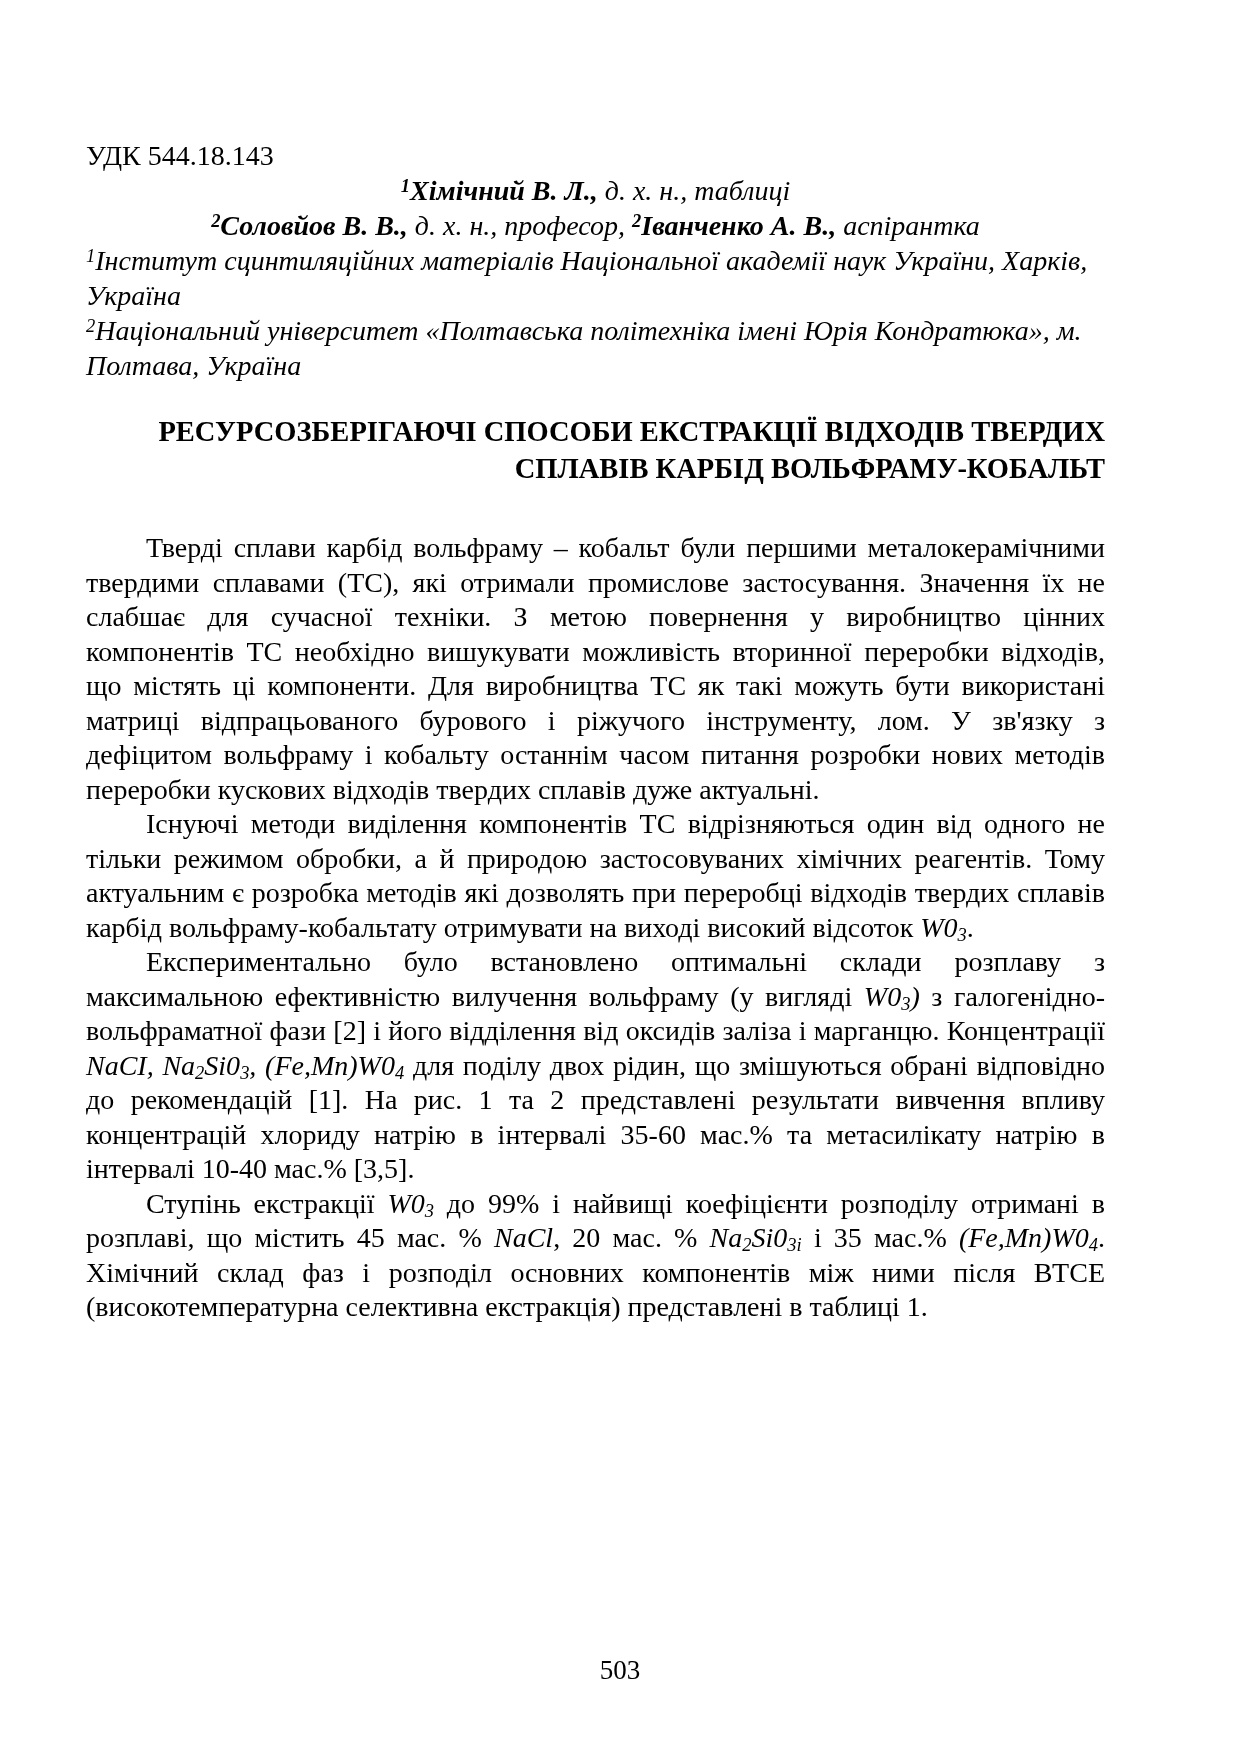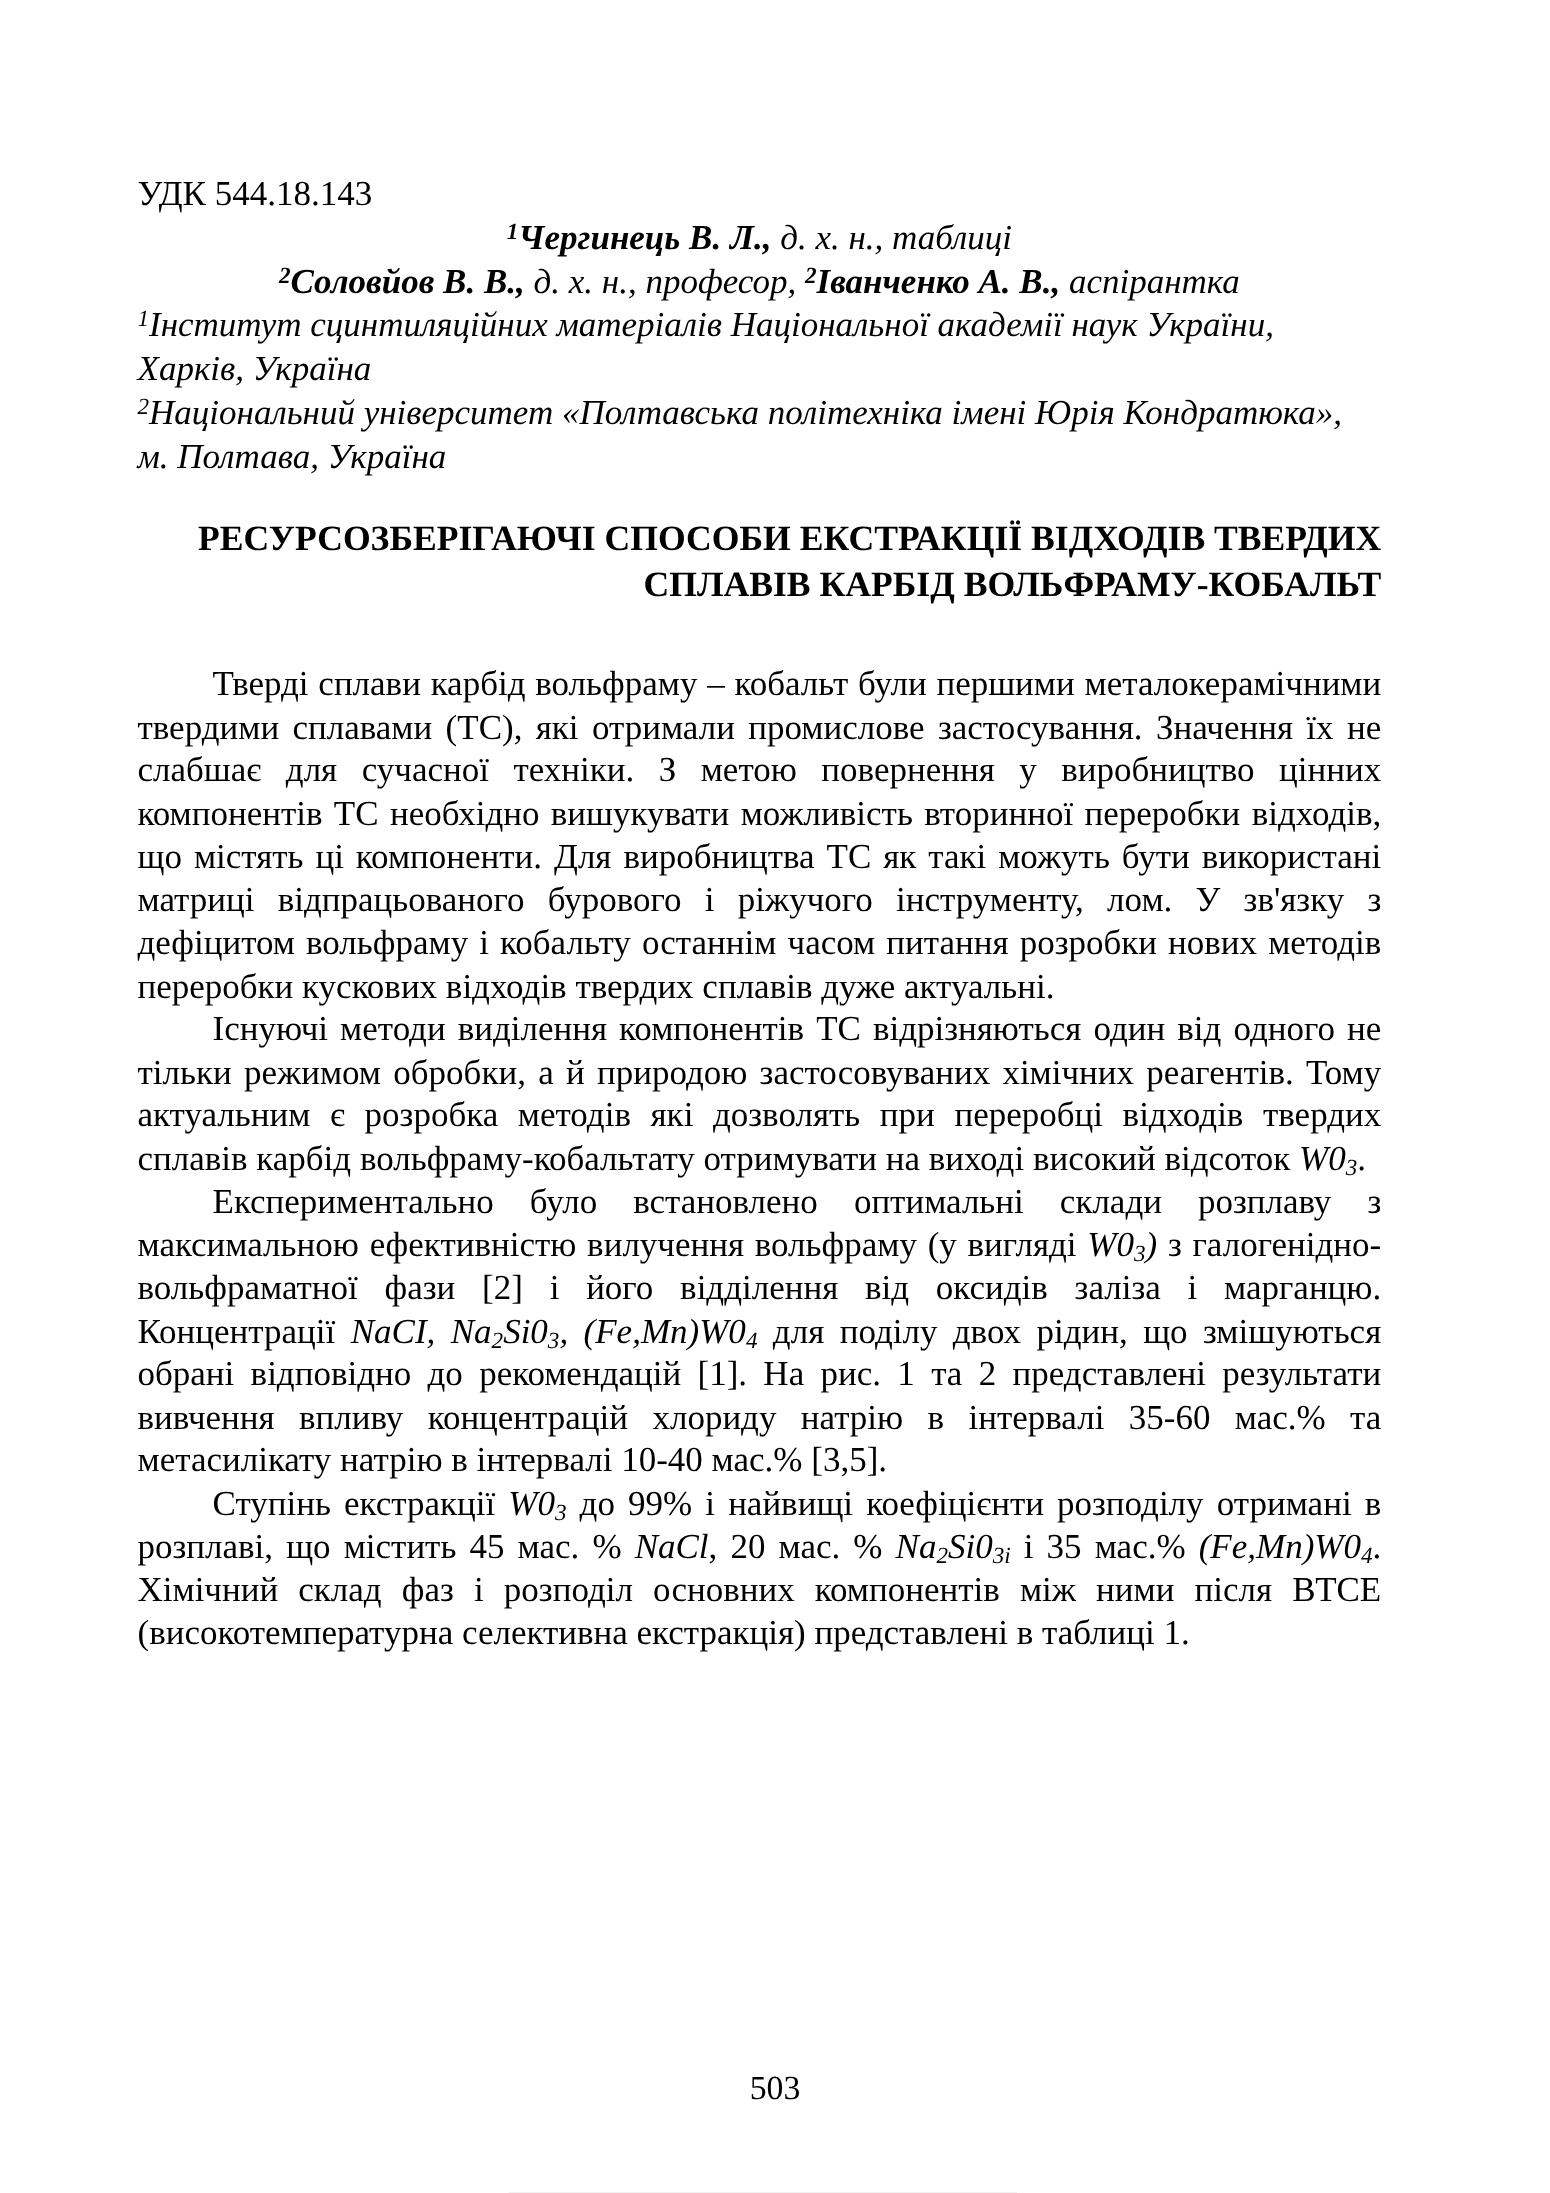--- a/index.html
+++ b/index.html
@@ -9,21 +9,21 @@
   }
   .page {
     position: relative;
     width: 1240px;
     height: 1754px;
     margin: 0 auto;
     background: #ffffff;
     color: #000000;
     font-family: "Liberation Serif", "DejaVu Serif", serif;
     box-sizing: border-box;
-    padding: 138px 135px 0 110px;
+    padding: 138px 135px 0 86px;
     overflow: hidden;
   }
   .udc {
     font-size: 28px;
     line-height: 35px;
     text-align: left;
   }
   .author-line {
     font-size: 28px;
     line-height: 35px;
@@ -69,21 +69,21 @@
     line-height: 32px;
   }
 </style>
 </head>
 <body>
 
 <div class="page">
 
   <div class="udc">УДК 544.18.143</div>
 
-  <div class="author-line"><sup style="font-style: italic; font-weight: bold;">1</sup><span style="font-style: italic; font-weight: bold;">Чергинець В. Л., </span><span style="font-style: italic;">д. х. н., таблиці</span></div>
+  <div class="author-line"><sup style="font-style: italic; font-weight: bold;">1</sup><span style="font-style: italic; font-weight: bold;">Хімічний В. Л., </span><span style="font-style: italic;">д. х. н., таблиці</span></div>
 
   <div class="author-line"><sup style="font-style: italic; font-weight: bold;">2</sup><span style="font-style: italic; font-weight: bold;">Соловйов В. В., </span><span style="font-style: italic;">д. х. н., професор, </span><sup style="font-style: italic; font-weight: bold;">2</sup><span style="font-style: italic; font-weight: bold;">Іванченко А. В., </span><span style="font-style: italic;">аспірантка</span></div>
 
   <div class="affiliation"><sup style="font-style: italic;">1</sup><span style="font-style: italic;">Інститут сцинтиляційних матеріалів Національної академії наук України, Харків, Україна</span></div>
 
   <div class="affiliation"><sup style="font-style: italic;">2</sup><span style="font-style: italic;">Національний університет «Полтавська політехніка імені Юрія Кондратюка», м. Полтава, Україна</span></div>
 
   <div class="paper-title">РЕСУРСОЗБЕРІГАЮЧІ СПОСОБИ ЕКСТРАКЦІЇ ВІДХОДІВ ТВЕРДИХ СПЛАВІВ КАРБІД ВОЛЬФРАМУ-КОБАЛЬТ</div>
 
   <div class="body-text">

